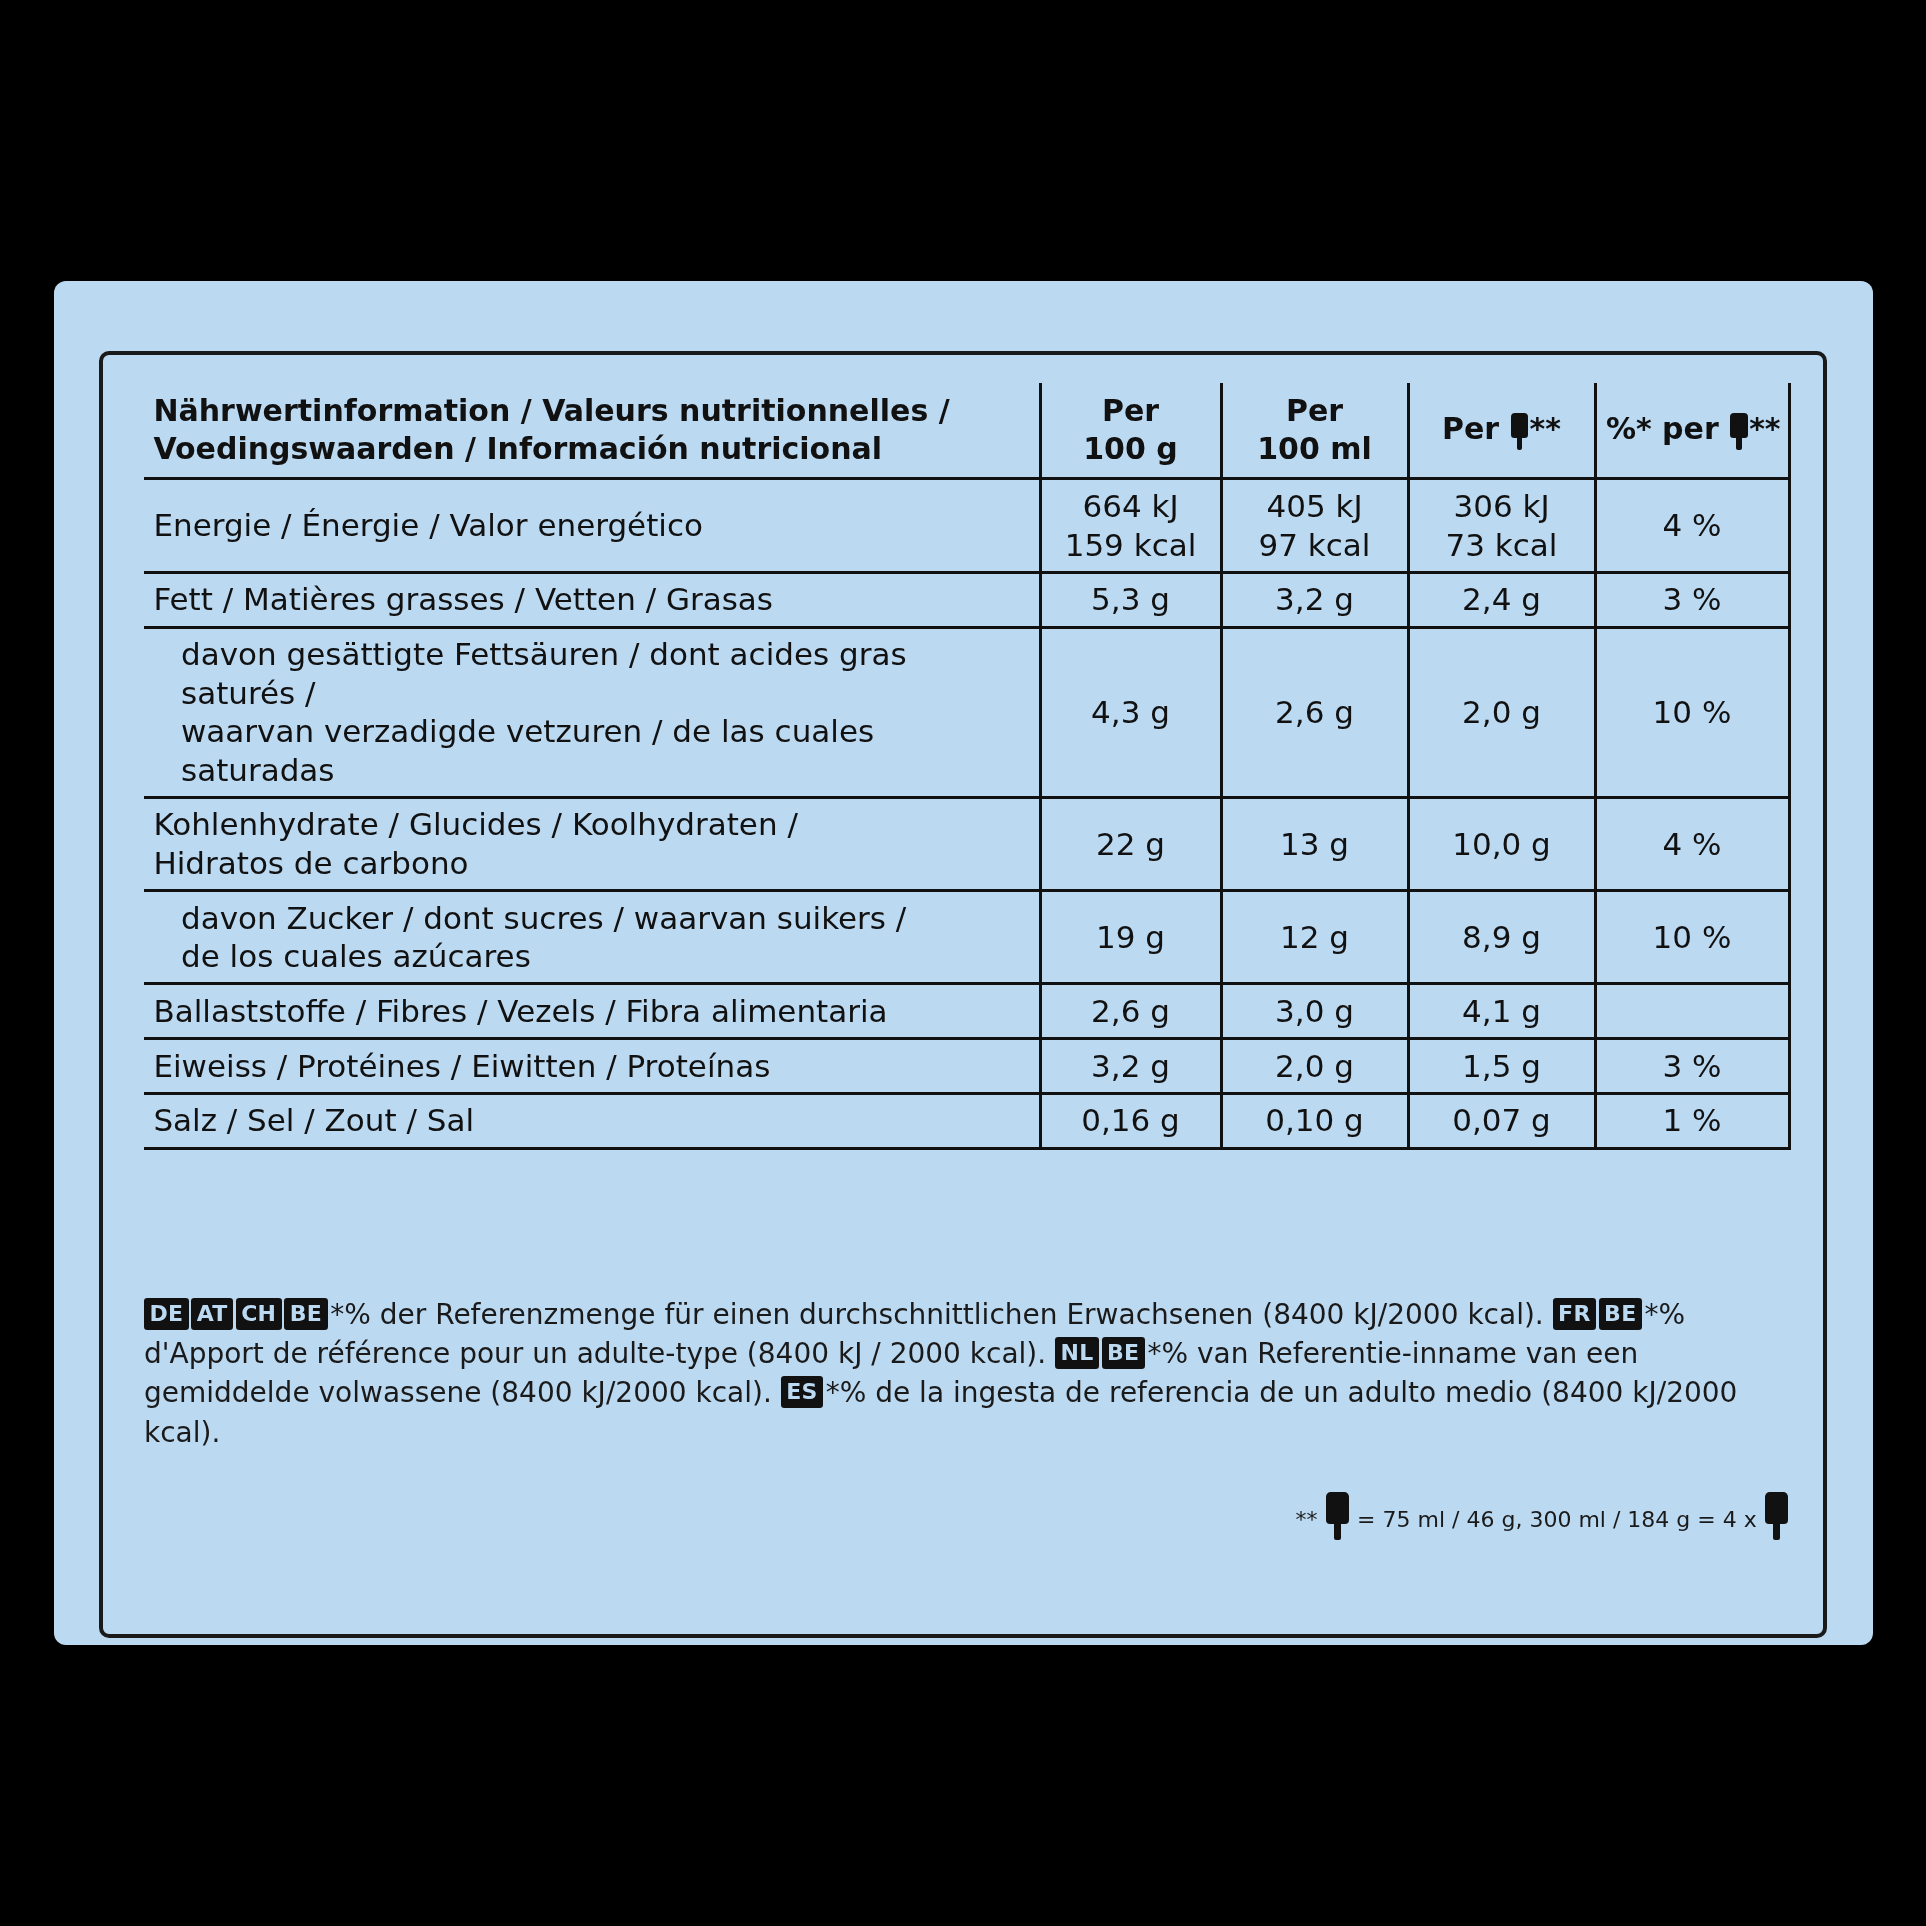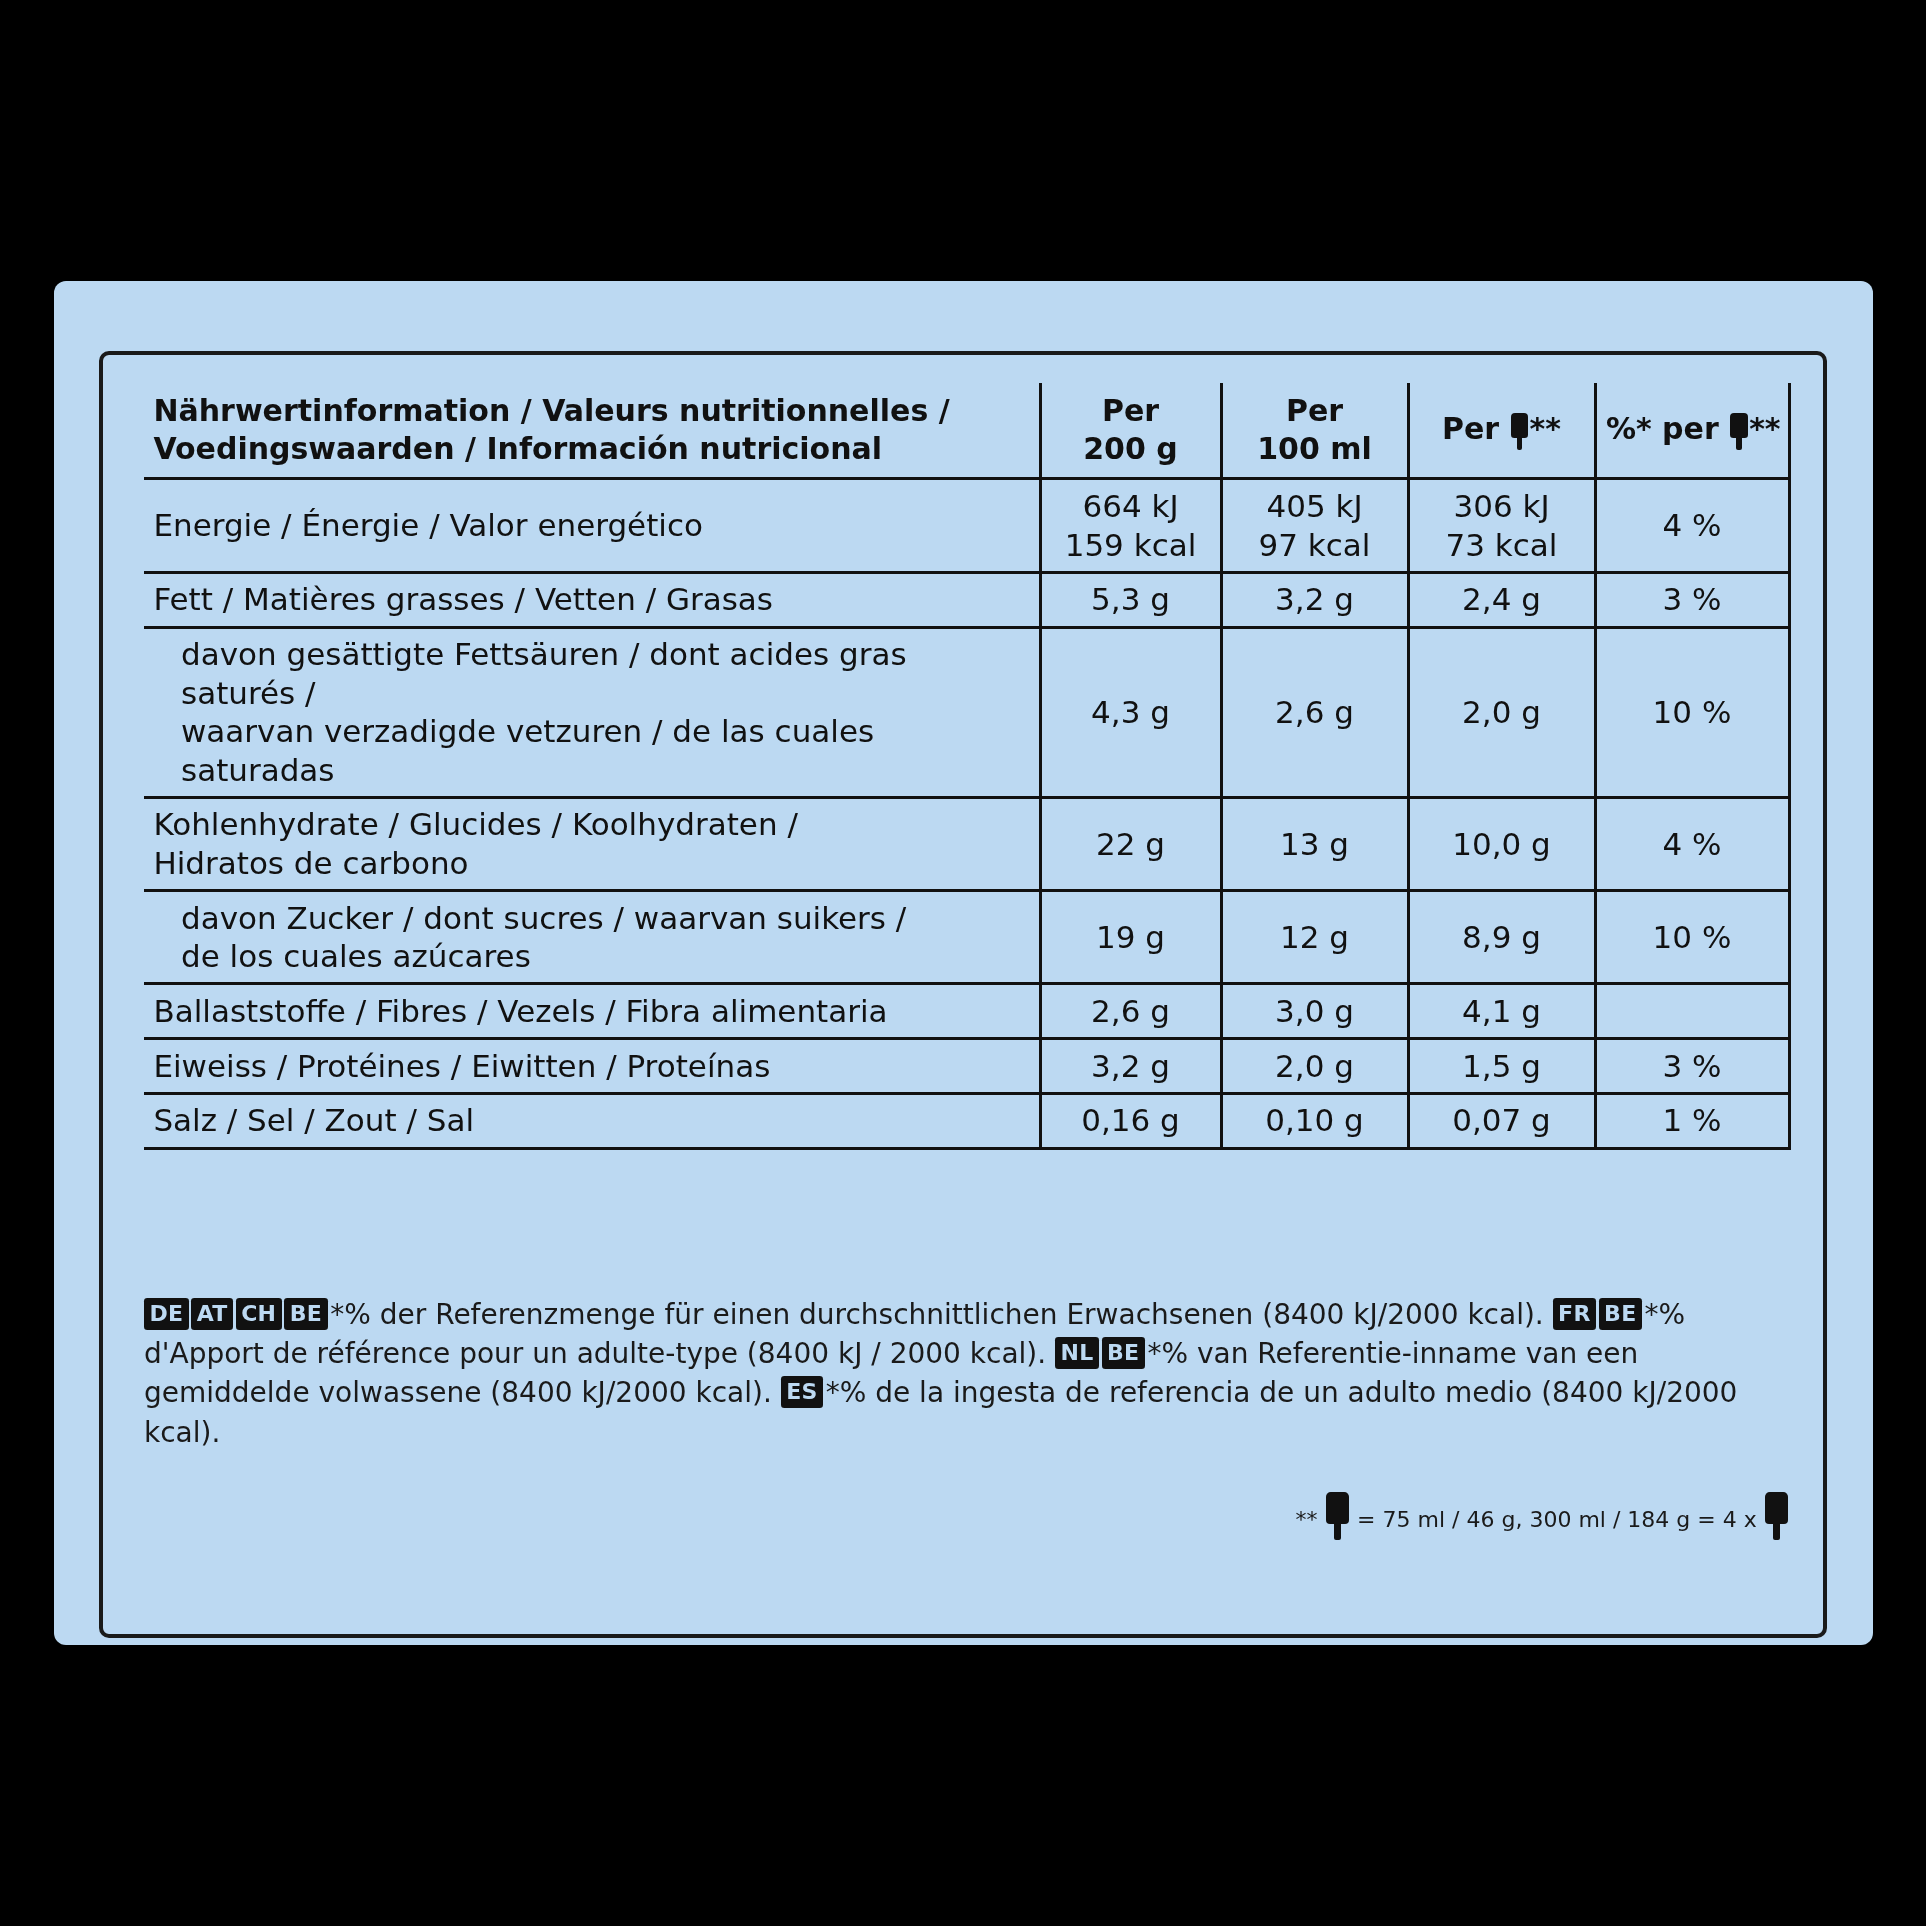--- a/index.html
+++ b/index.html
@@ -192,21 +192,21 @@
         <col class="col-d">
       </colgroup>
       <tbody>
         <tr class="header">
           <td class="label">
             <div>Nährwertinformation / Valeurs nutritionnelles /</div>
             <div>Voedingswaarden / Información nutricional</div>
           </td>
           <td class="num hdr-center">
             <div>Per</div>
-            <div>200 g</div>
+            <div>100 g</div>
           </td>
           <td class="num hdr-center">
             <div>Per</div>
             <div>100 ml</div>
           </td>
           <td class="num hdr-center">
             <span>Per</span>
             <span class="lolly"><span class="head"></span><span class="stick"></span></span><span>**</span>
           </td>
           <td class="num hdr-center last">

